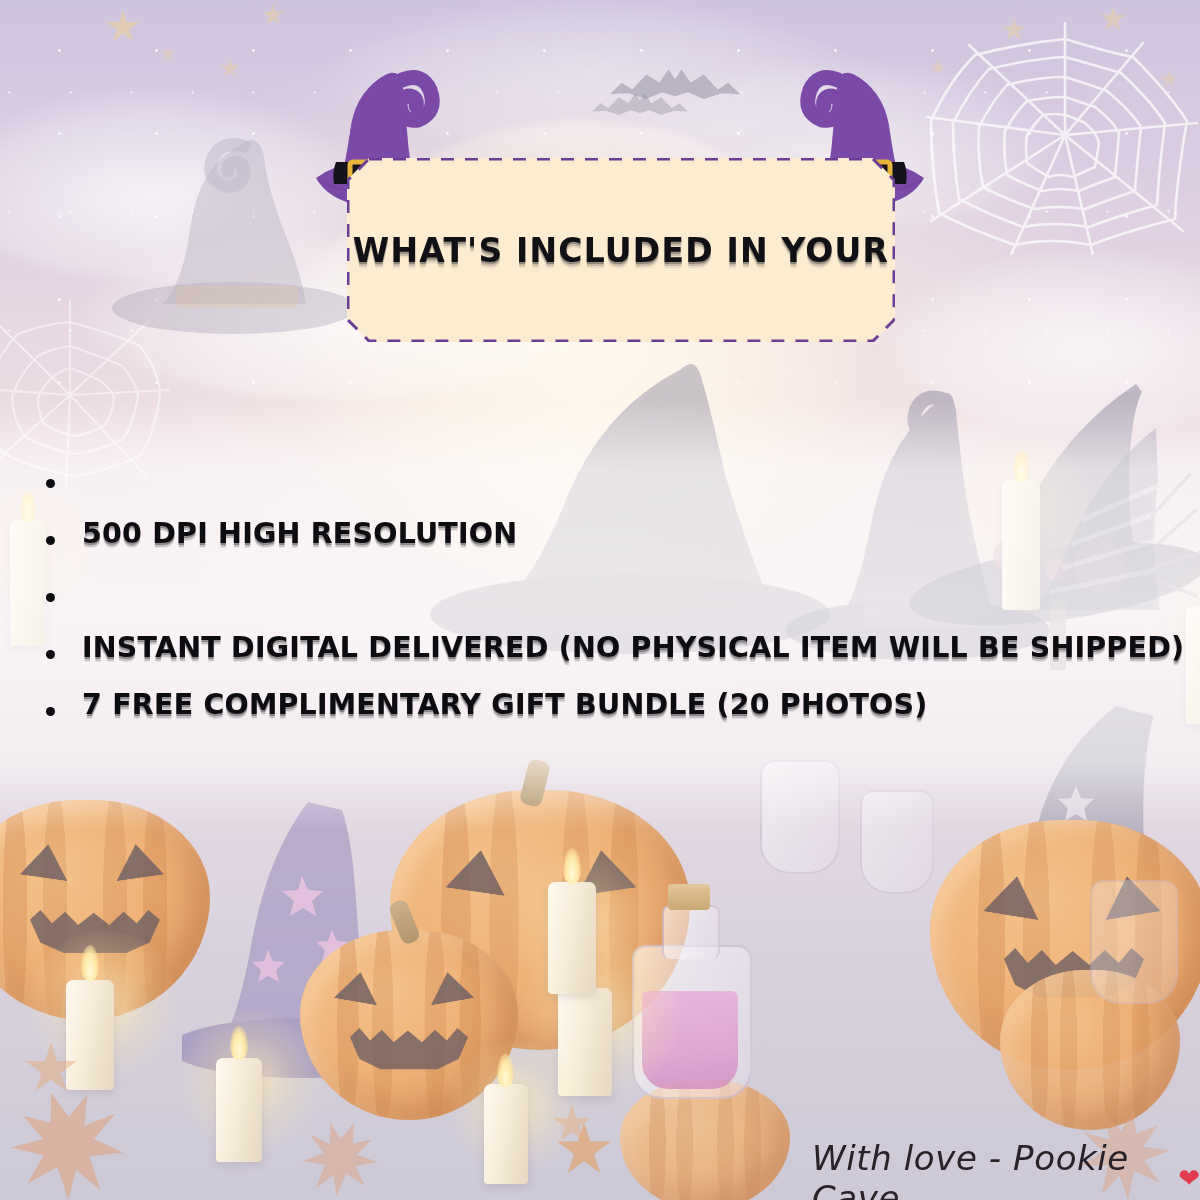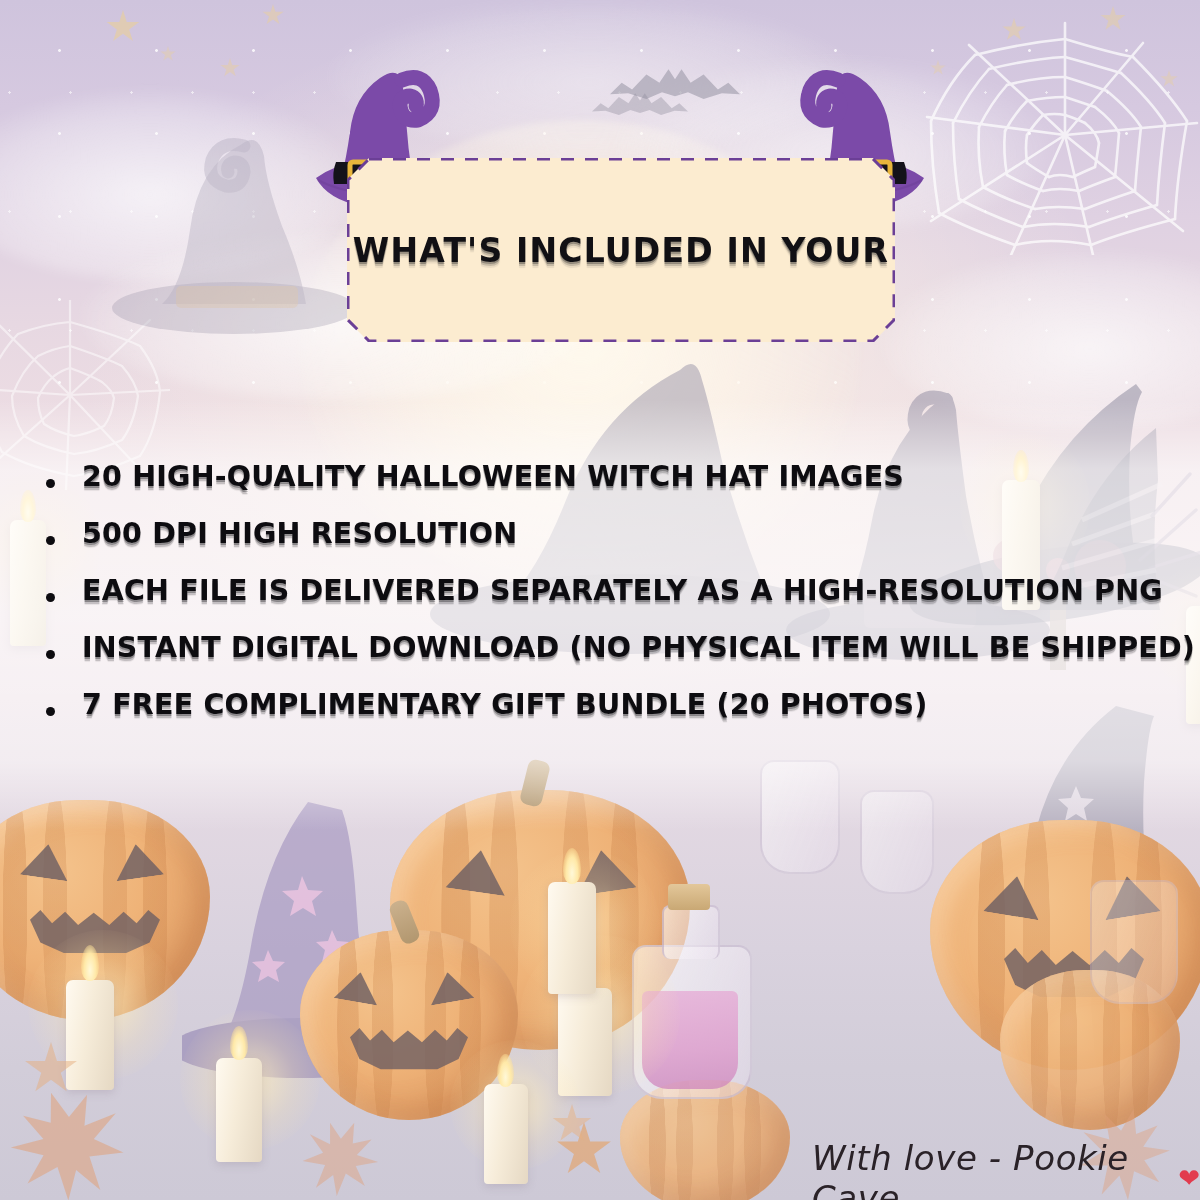--- a/index.html
+++ b/index.html
@@ -419,33 +419,31 @@
   <svg id="banner-dash" viewBox="0 0 548 184">
     <polygon points="22,1 526,1 547,22 547,162 526,183 22,183 1,162 1,22" fill="none" stroke="#6b3f96" stroke-width="3" stroke-dasharray="13 11" stroke-linecap="butt"></polygon>
   </svg>
   <div id="banner-text">
     <div class="hline">WHAT'S INCLUDED IN YOUR</div>
   </div>
 
   <div id="features">
     <div class="frow">
       <div class="dot"></div>
-      <div class="ftext">20 HIGH-QUALITY HALLOWEEN WITCH HAT IMAGES</div>
     </div>
     <div class="frow">
       <div class="dot"></div>
       <div class="ftext">500 DPI HIGH RESOLUTION</div>
     </div>
     <div class="frow">
       <div class="dot"></div>
-      <div class="ftext">EACH FILE IS DELIVERED SEPARATELY AS A HIGH-RESOLUTION PNG</div>
     </div>
     <div class="frow">
       <div class="dot"></div>
-      <div class="ftext">INSTANT DIGITAL DOWNLOAD (NO PHYSICAL ITEM WILL BE SHIPPED)</div>
+      <div class="ftext">INSTANT DIGITAL DELIVERED (NO PHYSICAL ITEM WILL BE SHIPPED)</div>
     </div>
     <div class="frow">
       <div class="dot"></div>
       <div class="ftext">7 FREE COMPLIMENTARY GIFT BUNDLE (20 PHOTOS)</div>
     </div>
   </div>
 
   <div id="footer">
     <span class="sig">With love - Pookie Cave</span>
     <span class="hrt">❤</span>

